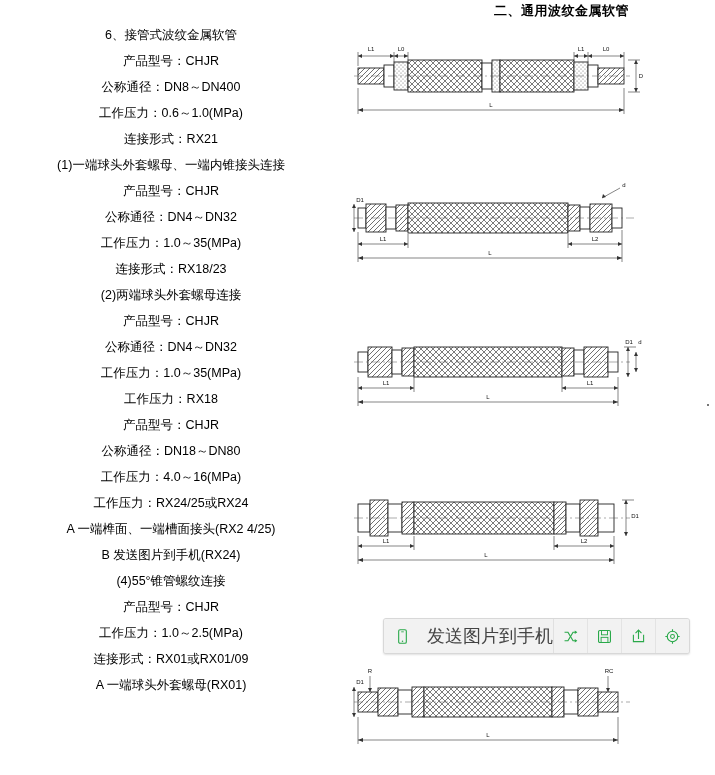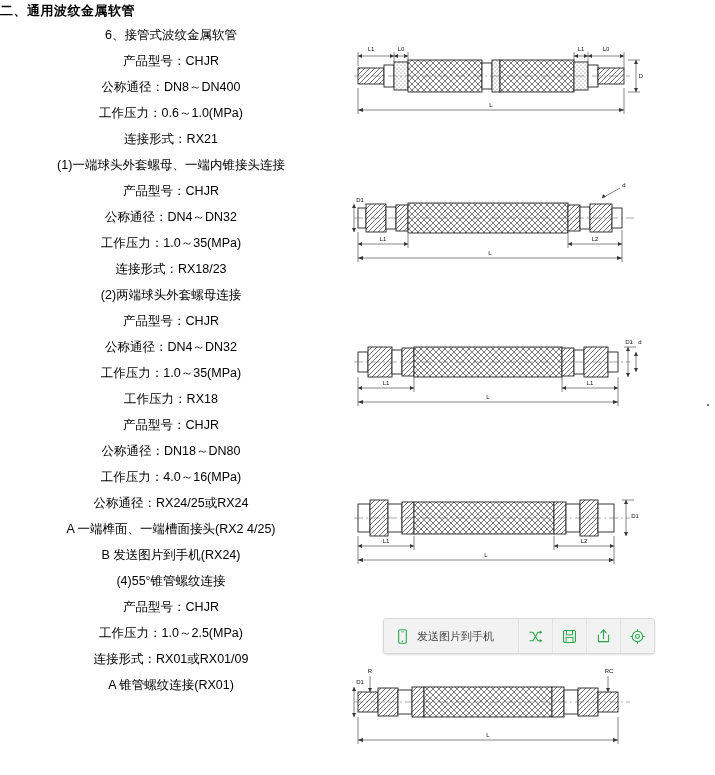--- a/index.html
+++ b/index.html
@@ -19,21 +19,21 @@
     position: relative;
     width: 715px;
     height: 775px;
     background: #fff;
   }
   .doc-title {
     position: absolute;
     top: 2px;
     left: 0;
     width: 629px;
-    text-align: left;
+    text-align: right;
     font-size: 13px;
     font-weight: bold;
     letter-spacing: 0.5px;
   }
   
   .text-col {
     position: absolute;
     top: 22px;
     left: 0;
     width: 342px;
@@ -60,23 +60,23 @@
     align-items: stretch;
     background: #f2f2f2;
     border: 1px solid #d8d8d8;
     border-radius: 3px;
     box-shadow: 0 1px 2px rgba(0,0,0,0.12);
     overflow: hidden;
   }
   .tb-main {
     display: flex;
     align-items: center;
-    gap: 6px;
-    padding: 0 24px 0 10px;
-    font-size: 11px;
+    gap: 16px;
+    padding: 0 0 0 10px;
+    font-size: 18px;
     color: #444;
     background: #f2f2f2;
     border-right: 1px solid #e0e0e0;
   }
   .tb-btn {
     width: 33px;
     display: flex;
     align-items: center;
     justify-content: center;
     border-right: 1px solid #e3e3e3;
@@ -114,28 +114,28 @@
     <div class="line">工作压力：1.0～35(MPa)</div>
     <div class="line">连接形式：RX18/23</div>
     <div class="line">(2)两端球头外套螺母连接</div>
     <div class="line">产品型号：CHJR</div>
     <div class="line">公称通径：DN4～DN32</div>
     <div class="line">工作压力：1.0～35(MPa)</div>
     <div class="line">工作压力：RX18</div>
     <div class="line">产品型号：CHJR</div>
     <div class="line">公称通径：DN18～DN80</div>
     <div class="line">工作压力：4.0～16(MPa)</div>
-    <div class="line">公称通径：RX24/25或RX24</div>
+    <div class="line">工作压力：RX24/25或RX24</div>
     <div class="line">A 一端榫面、一端槽面接头(RX2 4/25)</div>
     <div class="line">B 发送图片到手机(RX24)</div>
     <div class="line">(4)55°锥管螺纹连接</div>
     <div class="line">产品型号：CHJR</div>
     <div class="line">工作压力：1.0～2.5(MPa)</div>
     <div class="line">连接形式：RX01或RX01/09</div>
-    <div class="line">A 锥管螺纹连接(RX01)</div>
+    <div class="line">A 一端球头外套螺母(RX01)</div>
   </div>
 
   <div class="figure" style="position:absolute; left:352px; top:36px;">
     <svg width="292" height="90" viewBox="0 0 292 90" xmlns="http://www.w3.org/2000/svg">
       <defs>
         <pattern id="braid1" width="6" height="6" patternUnits="userSpaceOnUse">
           <rect width="6" height="6" fill="#ffffff"></rect>
           <path d="M0,6 L6,0 M-1,1 L1,-1 M5,7 L7,5" stroke="#444" stroke-width="0.7"></path>
           <path d="M0,0 L6,6 M-1,5 L1,7 M5,-1 L7,1" stroke="#444" stroke-width="0.7"></path>
         </pattern>

